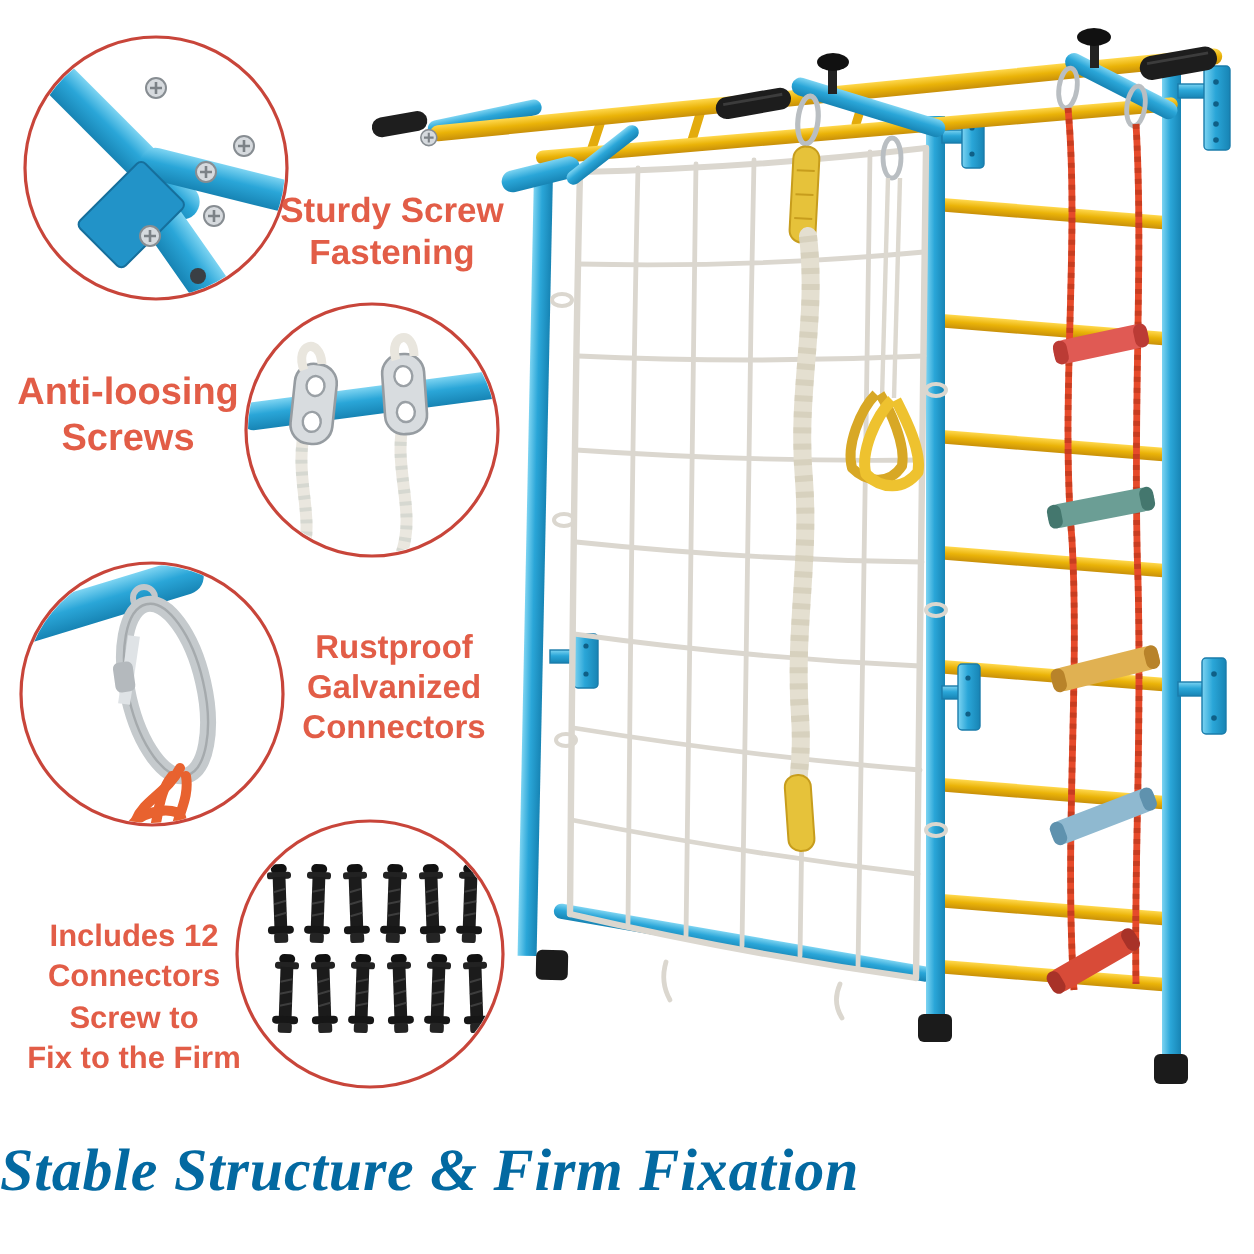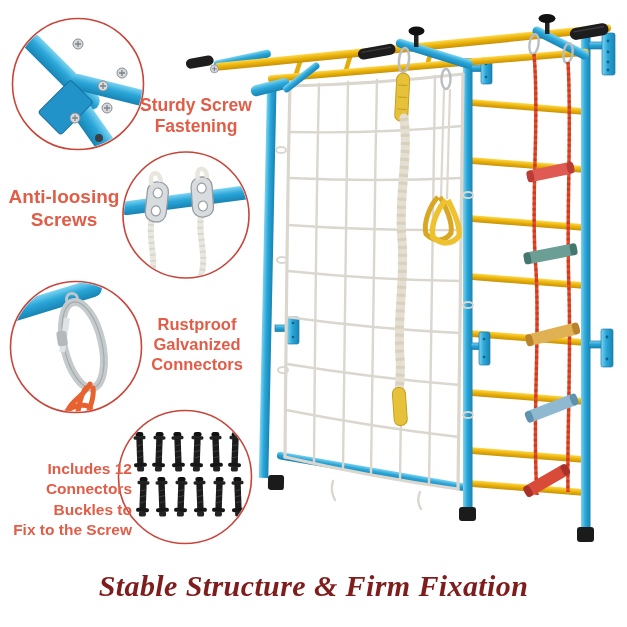--- a/index.html
+++ b/index.html
@@ -4,24 +4,24 @@
 <style>
   html,body{margin:0;padding:0;background:#ffffff;}
   .stage{position:relative;width:627px;height:627px;background:#ffffff;overflow:hidden;
          font-family:"Liberation Sans",sans-serif;}
   .art{position:absolute;left:0;top:0;}
   .callout-label{position:absolute;color:#e25d47;font-weight:bold;text-align:center;
                  line-height:1.22;}
   .label-1{left:128px;top:95px;width:136px;font-size:17.5px;}
   .label-2{left:6px;top:185px;width:116px;font-size:19px;}
   .label-3{left:136px;top:314px;width:122px;font-size:16.5px;text-align:center;}
-  .label-4{left:2px;top:459px;width:130px;font-size:15.5px;line-height:1.32;text-align:right;}
-  .headline{position:absolute;left:0;top:569px;width:627px;text-align:center;
+  .label-4{left:2px;top:459px;width:130px;font-size:15.5px;line-height:1.32;}
+  .headline{position:absolute;left:0;top:569px;width:627px;text-align:left;
             font-family:"Liberation Serif",serif;font-style:italic;font-weight:bold;
-            font-size:30px;letter-spacing:.4px;color:#7f1d1d;}
+            font-size:30px;letter-spacing:.4px;color:#0369a1;}
 </style>
 </head>
 <body>
 
 <div class="stage">
 
 <svg class="art" width="627" height="627" viewBox="0 0 627 627">
   <defs>
     <linearGradient id="gBlue" x1="0" y1="0" x2="0" y2="1">
       <stop offset="0" stop-color="#7dd4f2"></stop>
@@ -379,19 +379,19 @@
   <div>Screws</div>
 </div>
 <div class="callout-label label-3">
   <div>Rustproof</div>
   <div>Galvanized</div>
   <div>Connectors</div>
 </div>
 <div class="callout-label label-4">
   <div>Includes 12</div>
   <div>Connectors</div>
-  <div>Buckles to</div>
-  <div>Fix to the Screw</div>
+  <div>Screw to</div>
+  <div>Fix to the Firm</div>
 </div>
 
 <div class="headline">Stable Structure &amp; Firm Fixation</div>
 
 </div>
 
 </body></html>

